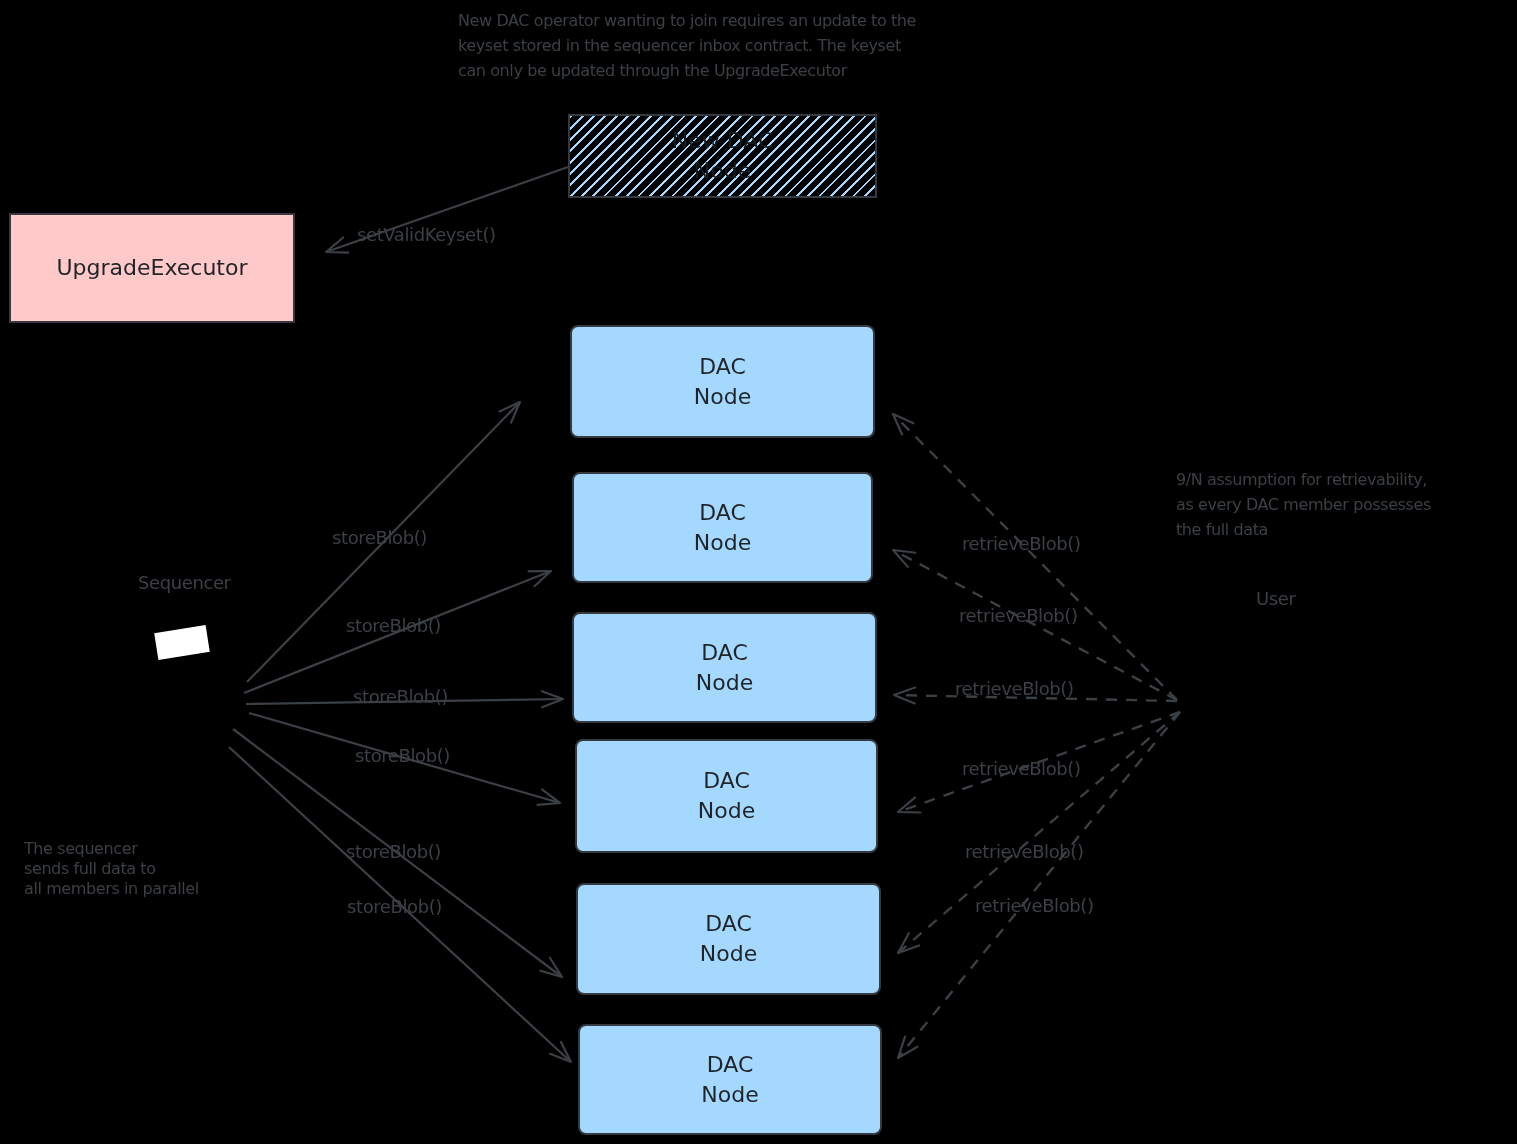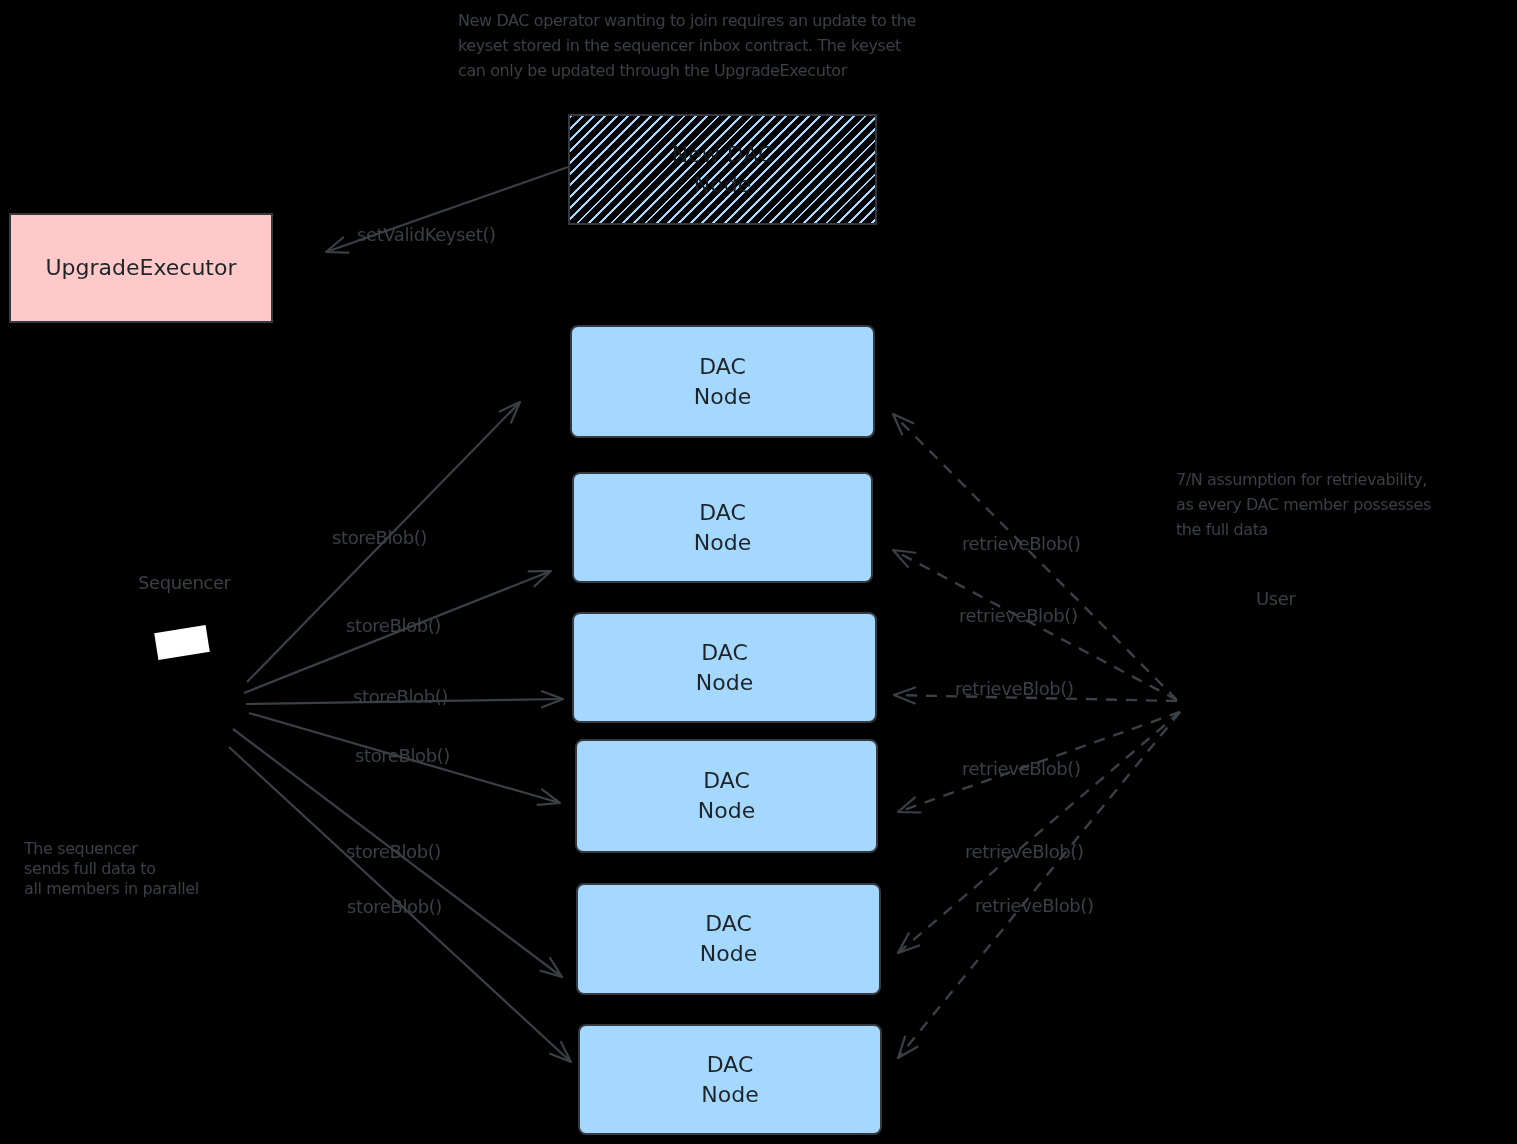--- a/index.html
+++ b/index.html
@@ -83,26 +83,26 @@
     <line class="dashed" x1="1180" y1="712" x2="898" y2="953" marker-end="url(#arrowhead)"></line>
     <line class="dashed" x1="1180" y1="712" x2="898" y2="1058" marker-end="url(#arrowhead)"></line>
   </svg>
 
   <div class="note" style="left:458px;top:8px;">New DAC operator wanting to join requires an update to the
 keyset stored in the sequencer inbox contract. The keyset
 can only be updated through the UpgradeExecutor</div>
 
   <div class="lbl" style="left:357px;top:197px;margin-top:27px;">setValidKeyset()</div>
 
-  <div class="box hatched" style="left:568px;top:114px;width:309px;height:111px;">
+  <div class="box hatched" style="left:568px;top:114px;width:309px;height:84px;">
     <span>New DAC
 Node</span>
   </div>
 
-  <div class="box executor" style="left:9px;top:213px;width:264px;height:110px;">
+  <div class="box executor" style="left:9px;top:213px;width:286px;height:110px;">
     <span>UpgradeExecutor</span>
   </div>
 
   <div class="lbl" style="left:138px;top:572px;">Sequencer</div>
   <div class="seq-shape"></div>
   <div class="note" style="left:24px;top:839px;line-height:20px;">The sequencer
 sends full data to
 all members in parallel</div>
 
   <div class="box dac" style="left:570px;top:325px;width:305px;height:113px;">
@@ -137,18 +137,18 @@
   <div class="lbl" style="left:346px;top:841px;">storeBlob()</div>
   <div class="lbl" style="left:347px;top:896px;">storeBlob()</div>
 
   <div class="lbl" style="left:962px;top:533px;">retrieveBlob()</div>
   <div class="lbl" style="left:959px;top:605px;">retrieveBlob()</div>
   <div class="lbl" style="left:955px;top:678px;">retrieveBlob()</div>
   <div class="lbl" style="left:962px;top:758px;">retrieveBlob()</div>
   <div class="lbl" style="left:965px;top:841px;">retrieveBlob()</div>
   <div class="lbl" style="left:975px;top:895px;">retrieveBlob()</div>
 
-  <div class="note" style="left:1176px;top:467px;">7/N assumption for retrievability,
+  <div class="note" style="left:1176px;top:467px;">9/N assumption for retrievability,
 as every DAC member possesses
 the full data</div>
   <div class="lbl" style="left:1256px;top:588px;">User</div>
 
 </div>
 
 </body></html>

